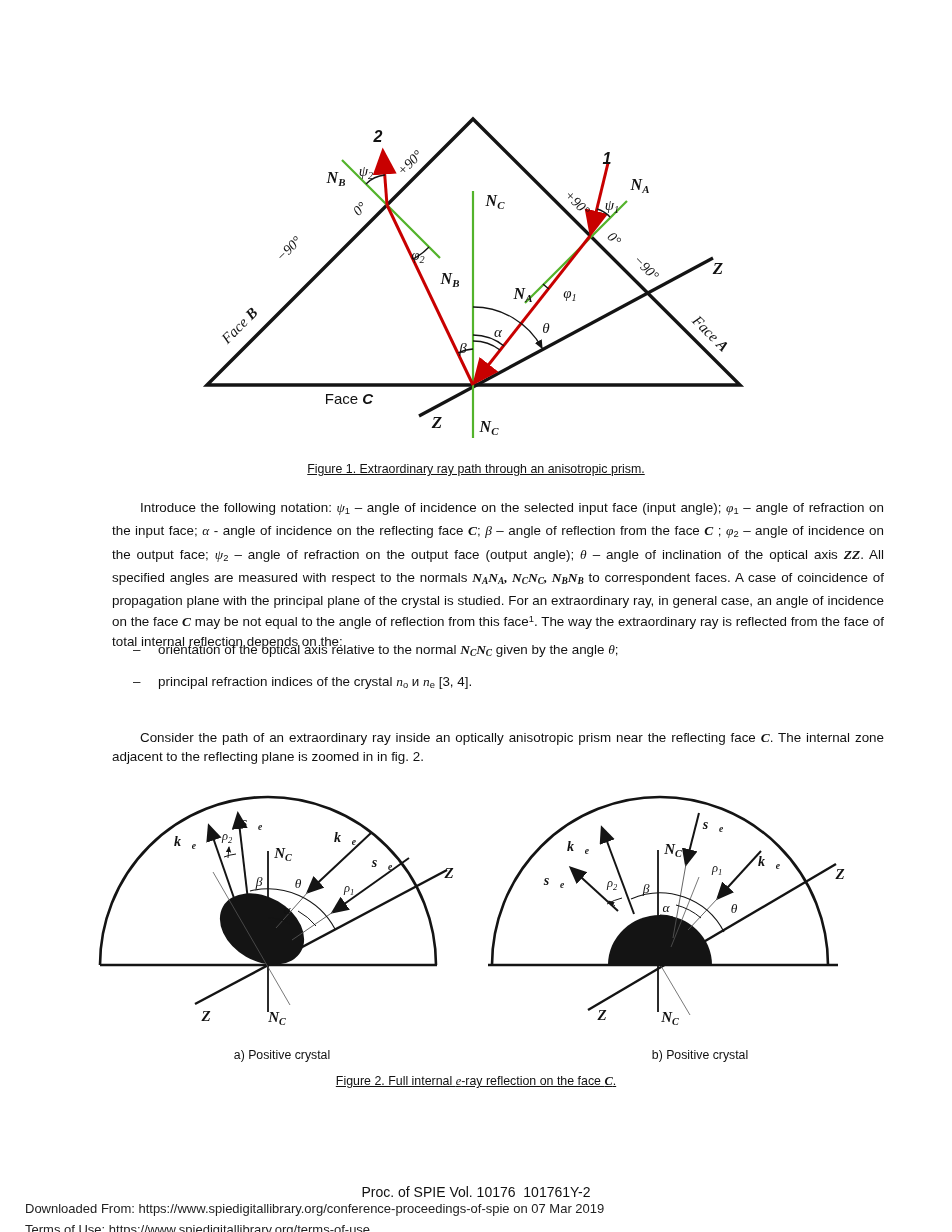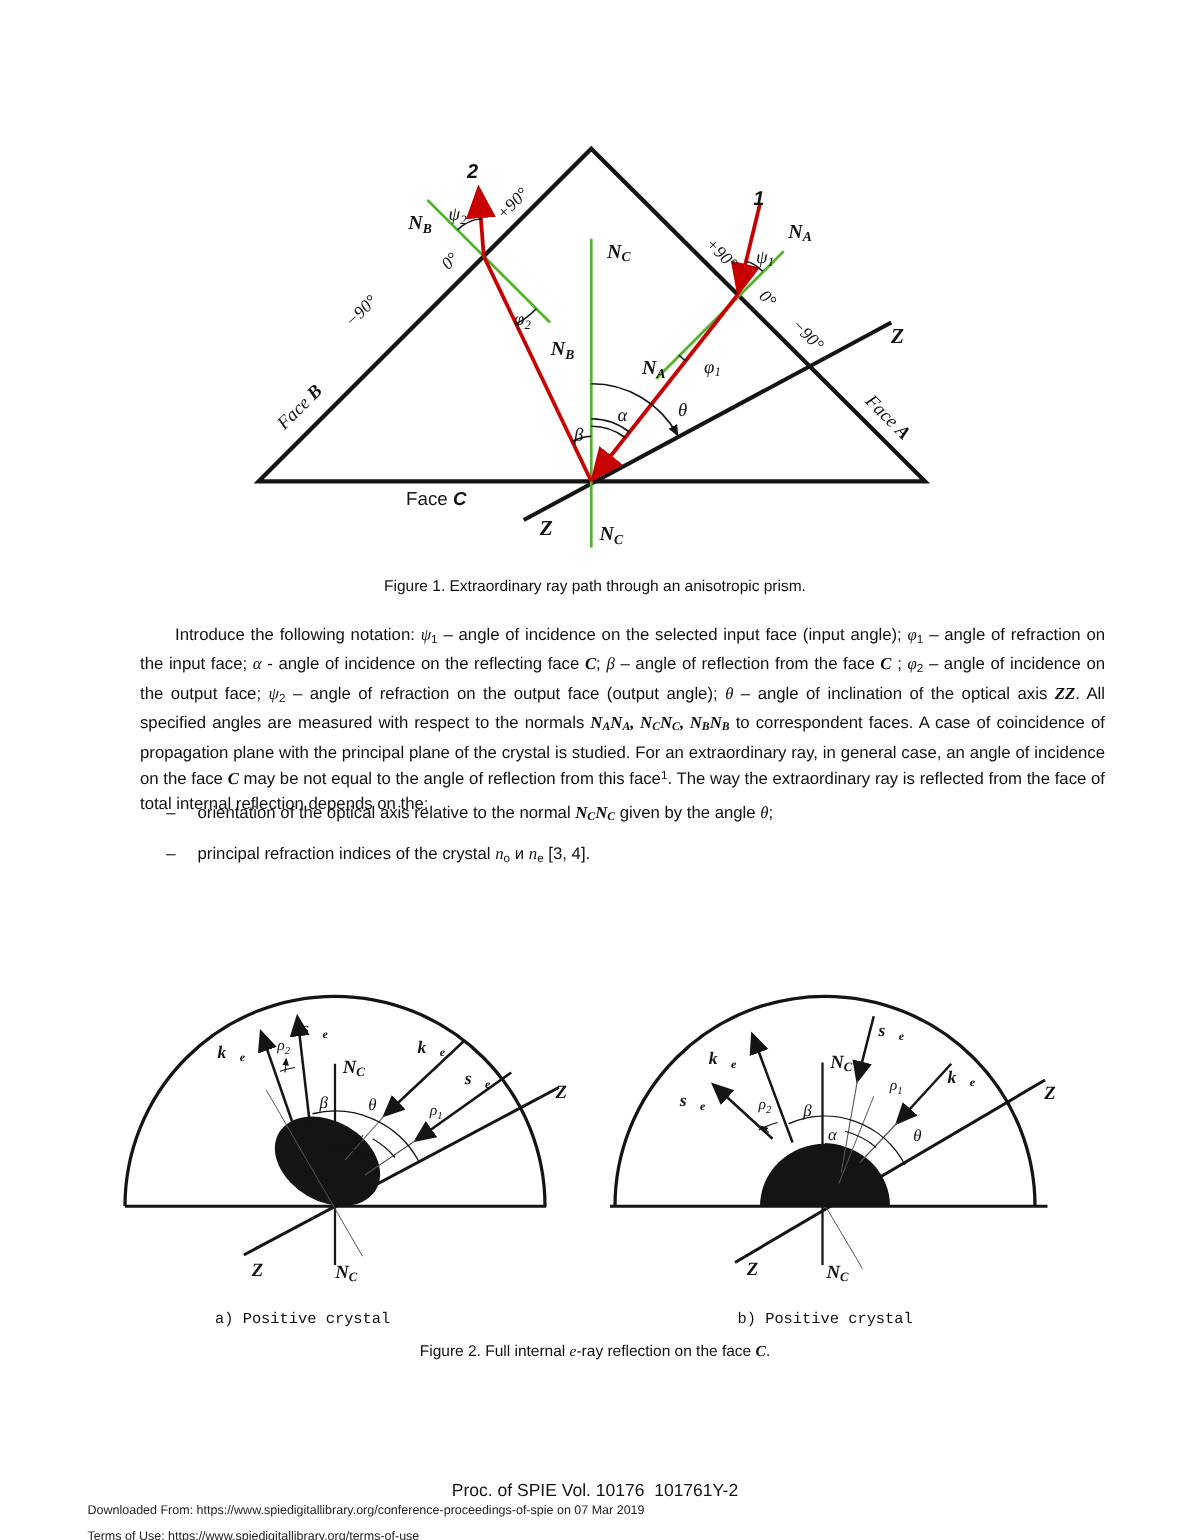--- a/index.html
+++ b/index.html
@@ -17,36 +17,36 @@
   text.fl{font-family:"Liberation Serif",serif;fill:#121212;text-anchor:middle;}
   text.vec{font-weight:bold;font-style:italic;}
   text.math{font-style:italic;}
   text.axis{font-weight:bold;font-style:italic;}
   text.num{font-family:"Liberation Sans",sans-serif;font-weight:bold;font-style:italic;}
   text.face{font-style:italic;}
   text.facec{font-family:"Liberation Sans",sans-serif;font-style:normal;}
   tspan.subt{font-size:68%;}
   tspan.bld{font-weight:bold;font-style:italic;}
   
-  .cap{position:absolute;left:90px;width:772px;text-align:center;font-size:12.4px;}
+  .cap{position:absolute;left:90px;width:772px;text-align:center;font-size:12.4px;text-decoration:underline;}
   .para{position:absolute;left:90px;width:772px;font-size:13.4px;line-height:19px;
         text-align:justify;}
   .para.ind{text-indent:28px;margin-left:22px;}
   .para em, .cap em, li em{font-family:"Liberation Serif",serif;font-style:italic;}
   .para b, .cap b, li b{font-weight:bold;}
   sub{font-size:70%;vertical-align:-0.25em;}
   sup{font-size:70%;vertical-align:0.45em;}
   .bar{font-family:"Liberation Serif",serif;}
   ul.bullets{position:absolute;left:90px;width:772px;margin:0;padding:0;list-style:none;
         font-size:13.4px;line-height:19px;}
   ul.bullets li{position:relative;padding-left:68px;margin-bottom:9px;text-align:left;}
   ul.bullets li:before{content:"\2013";position:absolute;left:43px;}
-  .subcap{position:absolute;width:220px;font-size:12.3px;font-family:Liberation Mono, monospace;}
+  .subcap{position:absolute;width:220px;text-align:center;font-size:12.3px;}
   .footer-center{position:absolute;left:90px;width:772px;text-align:center;font-size:14px;}
-  .footer-small{position:absolute;left:25px;font-size:10px;line-height:12px;color:#222;margin-left:45px;}
+  .footer-small{position:absolute;left:25px;font-size:13px;line-height:12px;color:#222;}
 </style>
 </head>
 <body>
 
 <div class="page">
 
   <svg class="overlay" width="952" height="1232" viewBox="0 0 952 1232">
     <defs>
       <marker id="arrR" orient="auto" markerWidth="10" markerHeight="9" refX="7.5" refY="4">
         <path class="mR" d="M0,0 L9,4 L0,8 Z"></path>
@@ -182,20 +182,21 @@
 
   <div class="cap" style="top:462px">Figure 1. Extraordinary ray path through an anisotropic prism.</div>
 
   <div class="para ind" style="top:498px">Introduce the following notation: <em>ψ</em><sub>1</sub> – angle of incidence on the selected input face (input angle); <em>φ</em><sub>1</sub> – angle of refraction on the input face; <em>α</em> - angle of incidence on the reflecting face <b><em>C</em></b>; <em>β</em> – angle of reflection from the face <b><em>C</em></b> ; <em>φ</em><sub>2</sub> – angle of incidence on the output face; <em>ψ</em><sub>2</sub> – angle of refraction on the output face (output angle); <em>θ</em> – angle of inclination of the optical axis <b><em>ZZ</em></b>. All specified angles are measured with respect to the normals <b><em>N<sub>A</sub>N<sub>A</sub>, N<sub>C</sub>N<sub>C</sub>, N<sub>B</sub>N<sub>B</sub></em></b> to correspondent faces. A case of coincidence of propagation plane with the principal plane of the crystal is studied. For an extraordinary ray, in general case, an angle of incidence on the face <b><em>C</em></b> may be not equal to the angle of reflection from this face<sup>1</sup>. The way the extraordinary ray is reflected from the face of total internal reflection depends on the:</div>
 
   <ul class="bullets" style="top:640px">
     <li>orientation of the optical axis relative to the normal <b><em>N<sub>C</sub>N<sub>C</sub></em></b> given by the angle <em>θ</em>;</li>
     <li>principal refraction indices of the crystal <em>n</em><sub>o</sub> и <em>n</em><sub>e</sub> [3, 4].</li>
   </ul>
 
+  <div class="para ind" style="top:728px">Consider the path of an extraordinary ray inside an optically anisotropic prism near the reflecting face <b><em>C</em></b>. The internal zone adjacent to the reflecting plane is zoomed in in fig. 2.</div>
 
   <div class="subcap" style="left:172px;top:1048px">a) Positive crystal</div>
   <div class="subcap" style="left:590px;top:1048px">b) Positive crystal</div>
 
   <div class="cap" style="top:1074px">Figure 2. Full internal <em>e</em>-ray reflection on the face <b><em>C</em></b>.</div>
 
   <div class="footer-center" style="top:1184px">Proc. of SPIE Vol. 10176&nbsp; 101761Y-2</div>
   <div class="footer-small" style="top:1203px">Downloaded From: https://www.spiedigitallibrary.org/conference-proceedings-of-spie on 07 Mar 2019</div>
   <div class="footer-small" style="top:1224px">Terms of Use: https://www.spiedigitallibrary.org/terms-of-use</div>
 </div>

